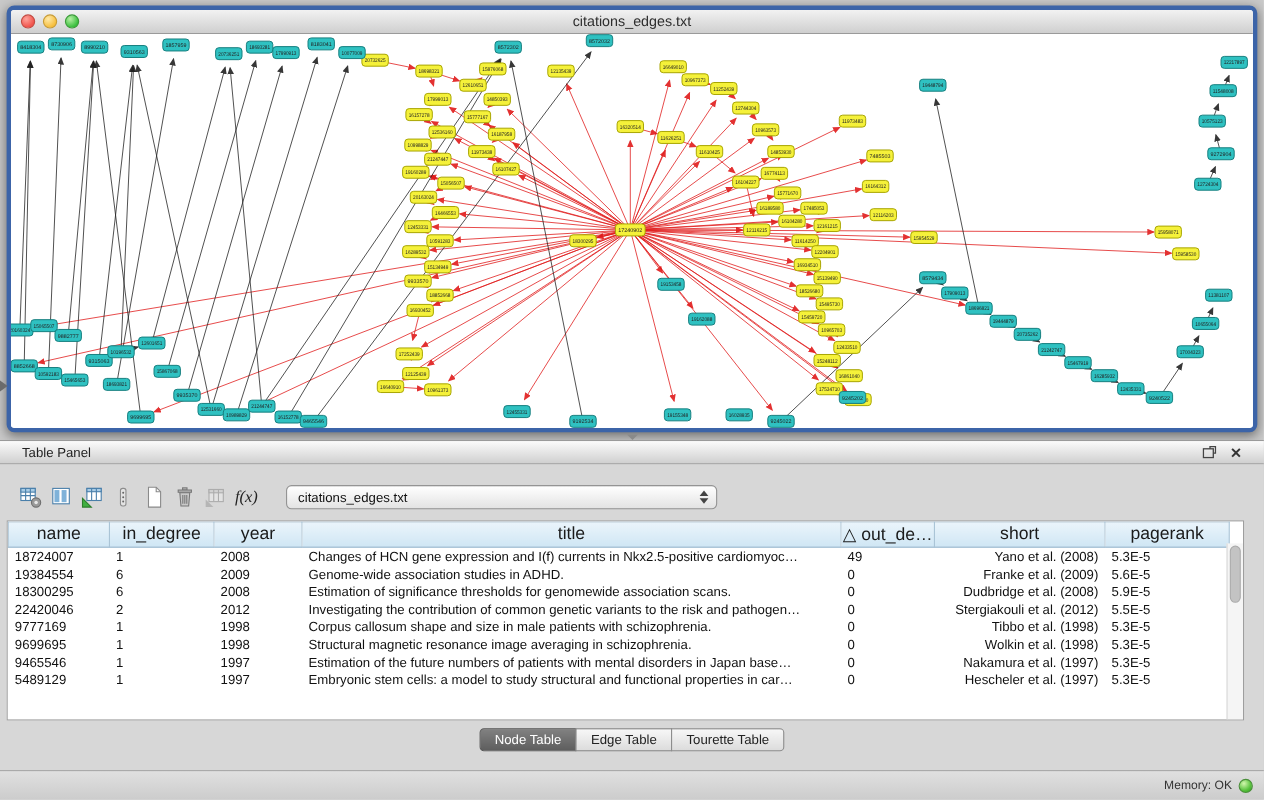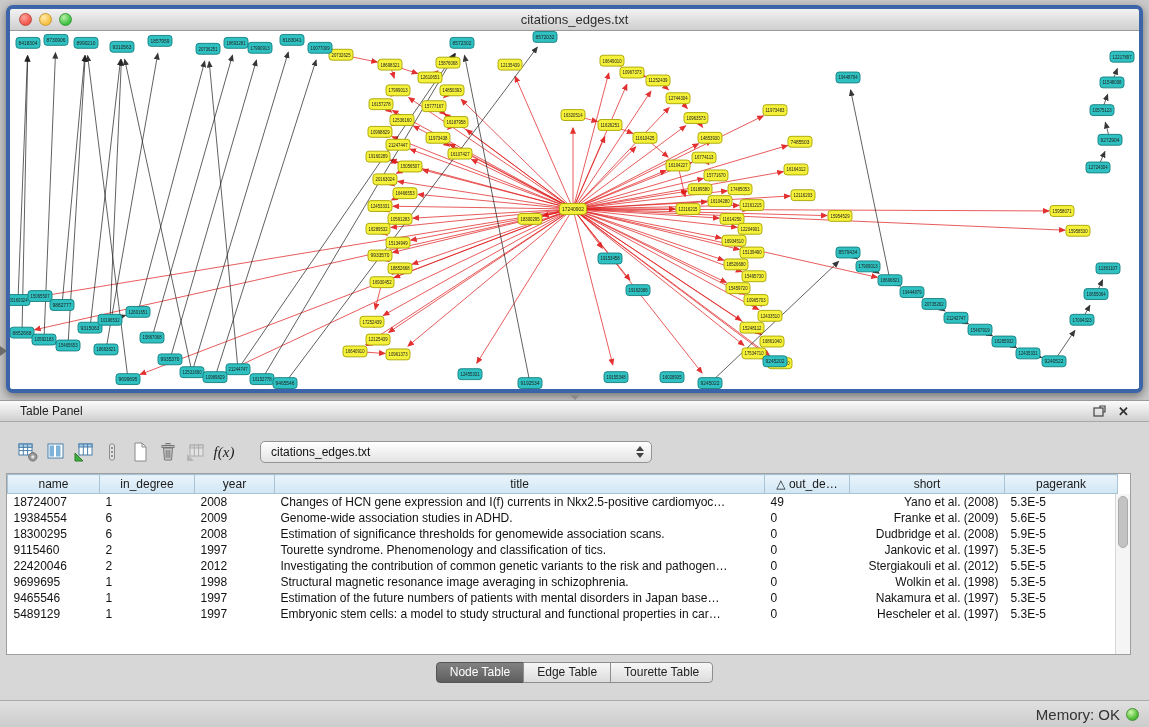--- a/index.html
+++ b/index.html
@@ -61,21 +61,21 @@
     position:absolute; right:4px; top:2px; width:14px; height:16px;
     display:flex; flex-direction:column; align-items:center; justify-content:center; gap:2px;
   }
   .arr-up{ width:0;height:0;border-left:4px solid transparent;border-right:4px solid transparent;border-bottom:5px solid #444;}
   .arr-dn{ width:0;height:0;border-left:4px solid transparent;border-right:4px solid transparent;border-top:5px solid #444;}
   .table-wrap{
     position:relative; width:1125px; height:182px; background:#fff; border:1px solid #9e9e9e; overflow:hidden;
   }
   .ntable{ border-collapse:collapse; table-layout:fixed; width:1110px; font-size:12px; }
   .ntable th{
-    height:19px; font-weight:normal; font-size:12px; color:#1a1a1a; text-align:center;
+    height:19px; font-weight:normal; font-size:16px; color:#1a1a1a; text-align:center;
     background:linear-gradient(#eaf4fb,#cfe6f4); border:1px solid #aac4d6; cursor:pointer;
     overflow:hidden; white-space:nowrap; text-overflow:ellipsis;
   }
   .ntable td{
     height:16px; padding:0 6px; white-space:nowrap; overflow:hidden; text-overflow:ellipsis;
     color:#111; border:none;
   }
   .ntable td.center{ text-align:right; }
   .vscroll{
     position:absolute; right:0; top:20px; bottom:0; width:15px;
@@ -90,21 +90,21 @@
   }
   .tab:first-child{ border-radius:4px 0 0 4px; margin-left:0;text-align:center; }
   .tab:last-child{ border-radius:0 4px 4px 0; }
   .tab.selected{ background:linear-gradient(#818181,#5e5e5e); color:#fff; border-color:#555; }
   
   .statusbar{
     position:absolute; left:0; top:700px; width:1149px; height:27px;
     background:linear-gradient(#e0e0e0,#cccccc); border-top:1px solid #aaa;
     display:flex; align-items:center; justify-content:flex-end; padding:0 10px; gap:6px;
   }
-  .mem-label{ font-size:15px; color:#333; }
+  .mem-label{ font-size:11px; color:#333; }
   .mem-dot{
     width:13px; height:13px; border-radius:50%;
     background:radial-gradient(circle at 35% 30%, #d2f7ae, #57c23c 60%, #2f9a20); border:1px solid #4a8f3a;
   }
 </style>
 </head>
 <body>
 
 <div class="desktop">
 
@@ -943,36 +943,36 @@
               <tr>
                 <td>18300295</td>
                 <td>6</td>
                 <td>2008</td>
                 <td>Estimation of significance thresholds for genomewide association scans.</td>
                 <td>0</td>
                 <td class="center">Dudbridge et al. (2008)</td>
                 <td>5.9E-5</td>
               </tr>
               <tr>
-                <td>9115460</td>
-                <td>2</td>
-                <td>1997</td>
-                <td>Tourette syndrome. Phenomenology and classification of tics.</td>
-                <td>0</td>
-                <td class="center">Jankovic et al. (1997)</td>
-                <td>5.3E-5</td>
-              </tr>
-              <tr>
                 <td>22420046</td>
                 <td>2</td>
                 <td>2012</td>
                 <td>Investigating the contribution of common genetic variants to the risk and pathogen…</td>
                 <td>0</td>
                 <td class="center">Stergiakouli et al. (2012)</td>
                 <td>5.5E-5</td>
+              </tr>
+              <tr>
+                <td>9777169</td>
+                <td>1</td>
+                <td>1998</td>
+                <td>Corpus callosum shape and size in male patients with schizophrenia.</td>
+                <td>0</td>
+                <td class="center">Tibbo et al. (1998)</td>
+                <td>5.3E-5</td>
               </tr>
               <tr>
                 <td>9699695</td>
                 <td>1</td>
                 <td>1998</td>
                 <td>Structural magnetic resonance image averaging in schizophrenia.</td>
                 <td>0</td>
                 <td class="center">Wolkin et al. (1998)</td>
                 <td>5.3E-5</td>
               </tr>

